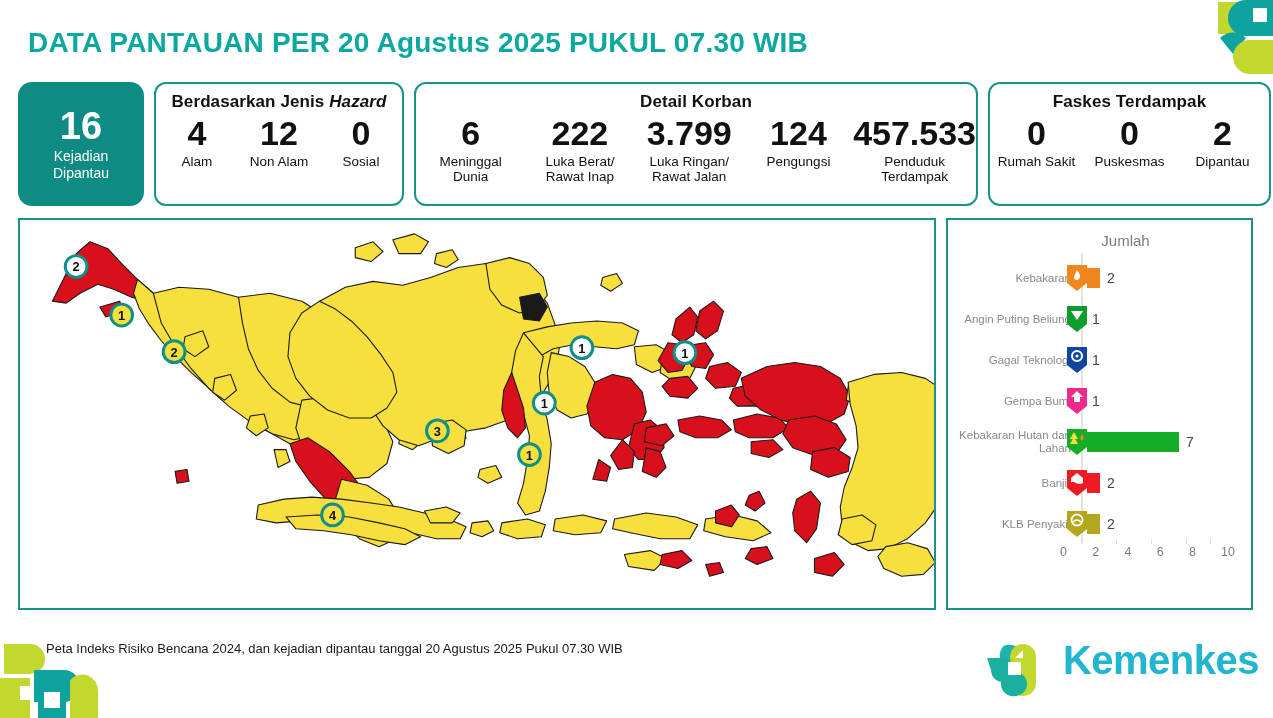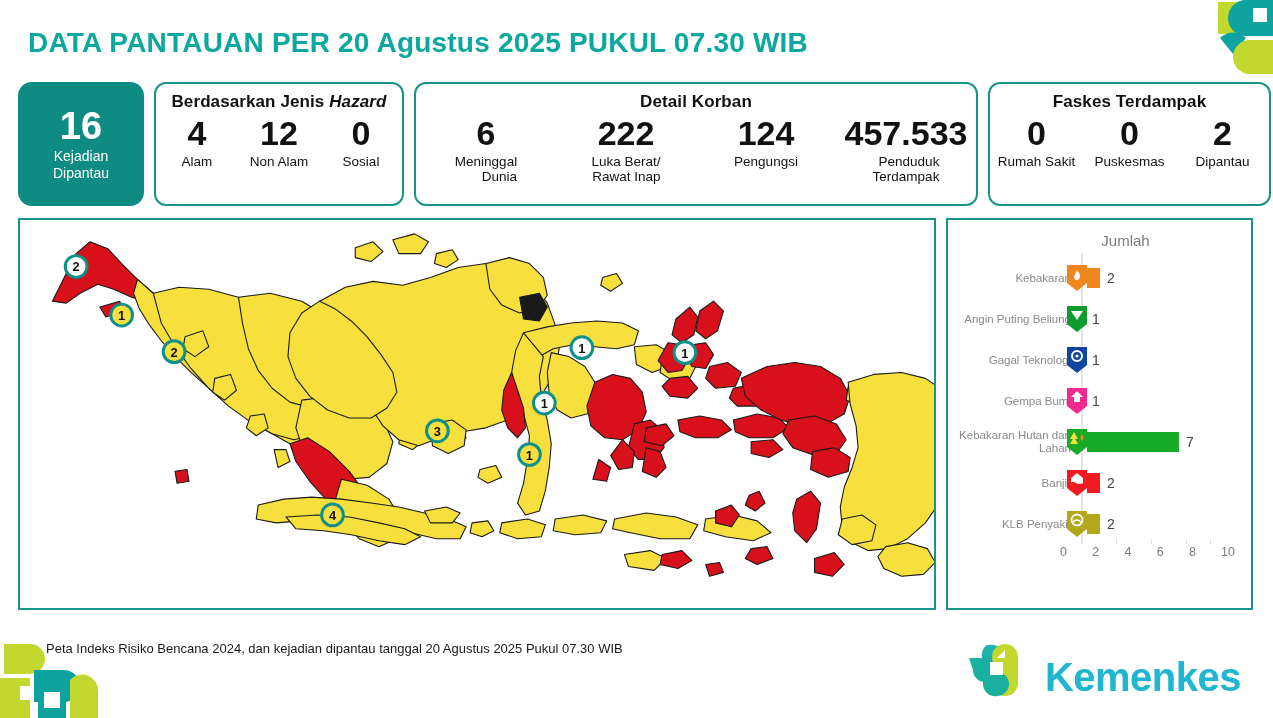--- a/index.html
+++ b/index.html
@@ -44,21 +44,21 @@
   .card-faskes{left:970px;width:283px;}
 
   .card-title{
     text-align:center;font-size:17px;font-weight:bold;color:#111;
     margin-top:8px;letter-spacing:.1px;white-space:nowrap;
   }
   .card-title em{font-style:italic;}
   .metrics{display:flex;justify-content:space-around;align-items:flex-start;margin-top:4px;}
   .metric{display:flex;flex-direction:column;align-items:center;flex:1;}
   .metric .val{font-size:34px;font-weight:bold;color:#111;line-height:1.05;}
-  .metric .lbl{font-size:13.5px;color:#111;text-align:right;line-height:1.15;margin-top:2px;}
+  .metric .lbl{font-size:13.5px;color:#111;text-align:center;line-height:1.15;margin-top:2px;}
 
   
   .map-panel{
     position:absolute;left:18px;top:218px;width:918px;height:392px;
     border:2px solid #18938c;background:#fff;box-sizing:border-box;
   }
   .map-svg{position:absolute;inset:0;width:100%;height:100%;}
   .marker-num{
     font-family:"Liberation Sans", sans-serif;
     font-size:13px;font-weight:bold;fill:#111;
@@ -83,21 +83,21 @@
   .bar{height:20px;margin-left:-2px;}
   .row-val{font-size:14px;color:#444;margin-left:7px;}
   .axis{position:absolute;left:112px;top:292px;width:175px;display:flex;justify-content:space-between;}
   .axis span{font-size:12.5px;color:#7b7b7b;}
   .tick{position:absolute;width:1px;height:5px;background:#dedede;top:286px;}
 
   
   .footer-note{
     position:absolute;left:46px;top:621px;font-size:13px;color:#1a1a1a;white-space:nowrap;margin-top:20px;
   }
-  .brand{position:absolute;right:32px;bottom:18px;display:flex;align-items:flex-end;gap:8px;}
+  .brand{position:absolute;right:14px;bottom:18px;display:flex;align-items:flex-start;gap:8px;}
   .brand-text{font-size:40px;font-weight:bold;color:#21b6cf;letter-spacing:-.5px;}
 </style>
 </head>
 <body>
 
 <div class="page">
 
   <svg class="corner corner-tr" viewBox="0 0 115 85">
     <path d="M60 2 h22 a16 16 0 0 1 0 32 h-22 z" fill="#c3d82e"></path>
     <path d="M88 0 h27 v36 h-27 a18 18 0 0 1 0 -36 z" fill="#0fa3a0"></path>
@@ -156,20 +156,27 @@
           <div class="lbl">
             <span>Meninggal</span><br>
             <span>Dunia</span>
           </div>
         </div>
         <div class="metric">
           <div class="val">222</div>
           <div class="lbl">
             <span>Luka Berat/</span><br>
             <span>Rawat Inap</span>
+          </div>
+        </div>
+        <div class="metric">
+          <div class="val">3.799</div>
+          <div class="lbl">
+            <span>Luka Ringan/</span><br>
+            <span>Rawat Jalan</span>
           </div>
         </div>
         <div class="metric">
           <div class="val">124</div>
           <div class="lbl">
             <span>Pengungsi</span>
           </div>
         </div>
         <div class="metric">
           <div class="val">457.533</div>

